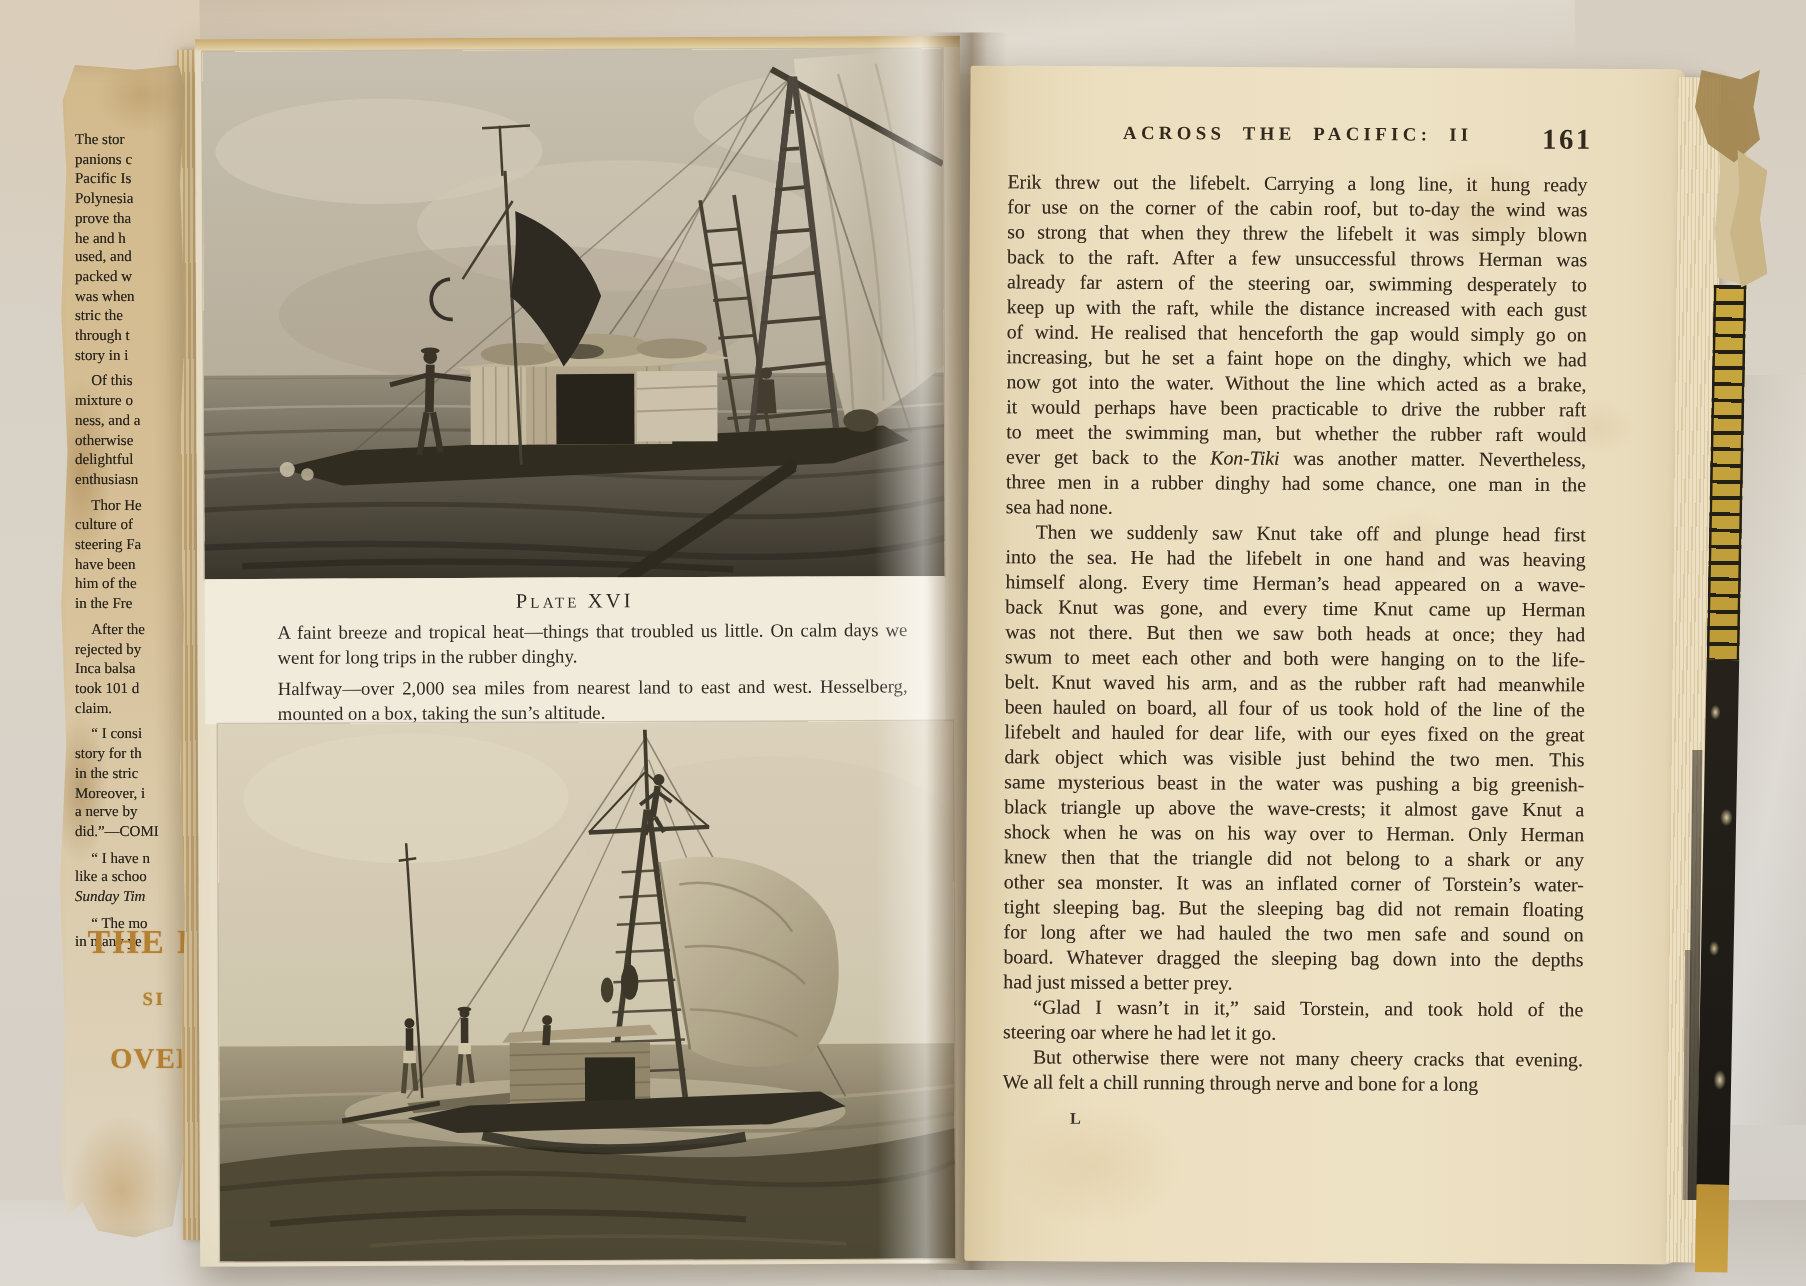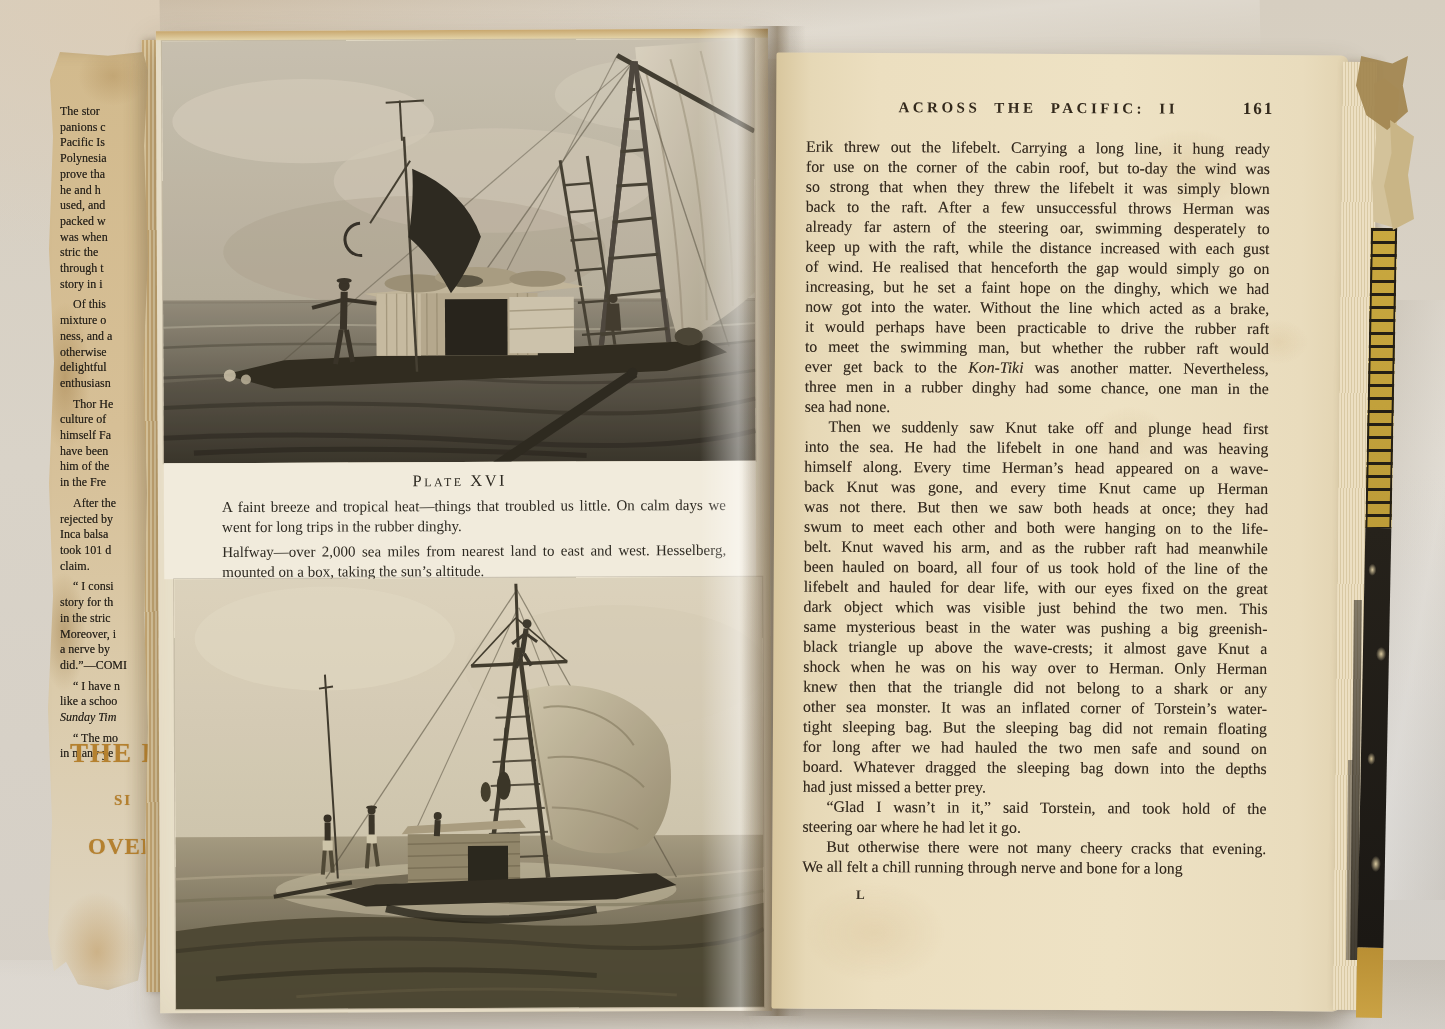--- a/index.html
+++ b/index.html
@@ -76,21 +76,21 @@
     background:linear-gradient(90deg,#d8c69d 0%,#e6d8b6 6%,#ecdfc0 18%,#eee2c4 60%,#e9dcbd 92%,#e2d3b1 100%);
     box-shadow:0 14px 28px rgba(80,65,40,.45);}
   .right-page::before{content:"";position:absolute;inset:0;pointer-events:none;border-radius:inherit;
     background:
       radial-gradient(60px 40px at 72% 12%, rgba(185,143,79,.16), rgba(185,143,79,0)),
       radial-gradient(40px 30px at 62% 40%, rgba(185,143,79,.12), rgba(185,143,79,0)),
       radial-gradient(70px 50px at 18% 92%, rgba(185,143,79,.14), rgba(185,143,79,0)),
       radial-gradient(30px 22px at 88% 30%, rgba(185,143,79,.12), rgba(185,143,79,0));}
   .rp-header{position:absolute;top:46px;left:30px;width:464px;color:#33291c;}
   .running-head{display:block;text-align:center;font-size:15px;font-weight:700;letter-spacing:3.5px;word-spacing:7px;}
-  .page-number{position:absolute;right:-4px;top:-2px;font-size:17px;font-weight:600;letter-spacing:2px;}
+  .page-number{position:absolute;right:-4px;top:-2px;font-size:23px;font-weight:600;letter-spacing:2px;}
   .rp-body{position:absolute;top:84px;left:30px;width:464px;
     font-size:15.8px;line-height:20px;color:#33291e;text-shadow:0 0 .5px rgba(51,41,30,.45);}
   .bl{text-align:justify;text-align-last:justify;}
   .bl.last{text-align-last:left;}
   .bl.firstind{text-indent:24px;}
   .signature{position:absolute;left:84px;top:834px;font-size:13px;font-weight:700;color:#3a3226;}
 
   
   .fore-edge{position:absolute;left:1338px;top:62px;width:34px;height:948px;
     background:repeating-linear-gradient(90deg,#ecdfc2 0 2px,#d9c9a4 2px 3px);
@@ -150,21 +150,21 @@
         <div class="fl">through t</div>
         <div class="fl">story in i</div>
         <div class="fl ind sp">Of this</div>
         <div class="fl">mixture o</div>
         <div class="fl">ness, and a</div>
         <div class="fl">otherwise</div>
         <div class="fl">delightful</div>
         <div class="fl">enthusiasn</div>
         <div class="fl ind sp">Thor He</div>
         <div class="fl">culture of</div>
-        <div class="fl">himself Fa</div>
+        <div class="fl">steering Fa</div>
         <div class="fl">have been</div>
         <div class="fl">him of the</div>
         <div class="fl">in the Fre</div>
         <div class="fl ind sp">After the</div>
         <div class="fl">rejected by</div>
         <div class="fl">Inca balsa</div>
         <div class="fl">took 101 d</div>
         <div class="fl">claim.</div>
         <div class="fl ind sp">“ I consi</div>
         <div class="fl">story for th</div>

